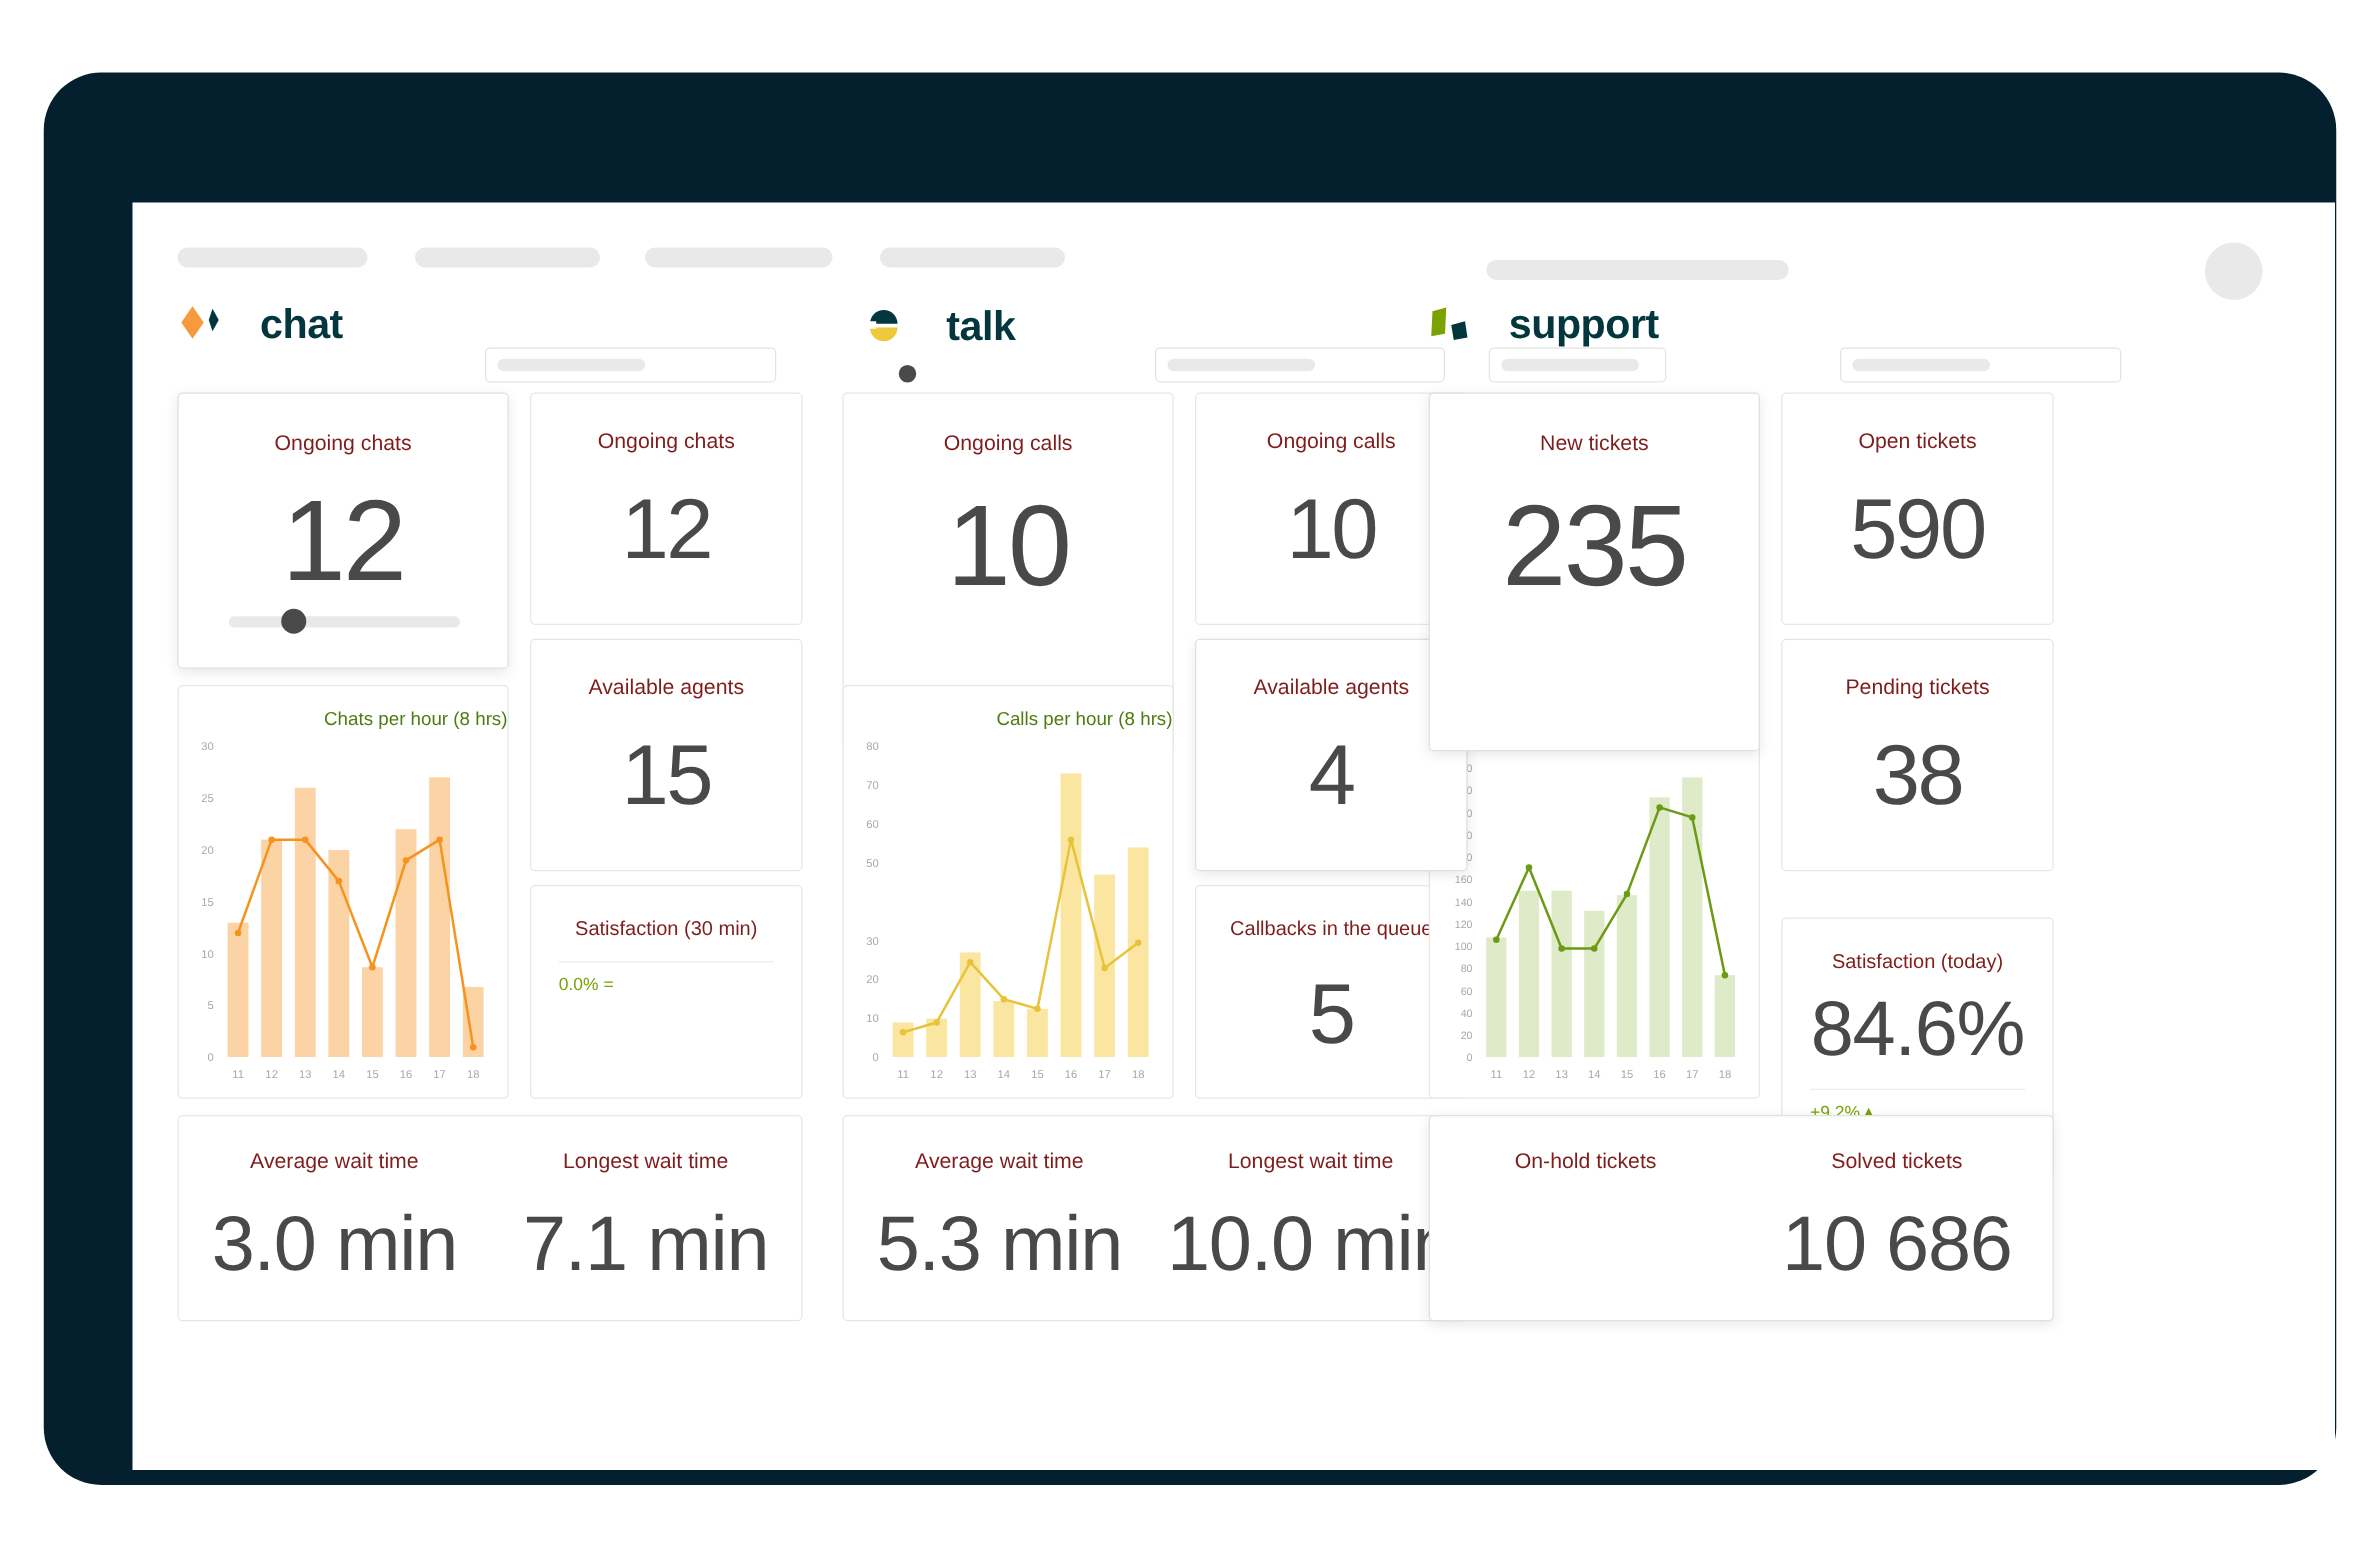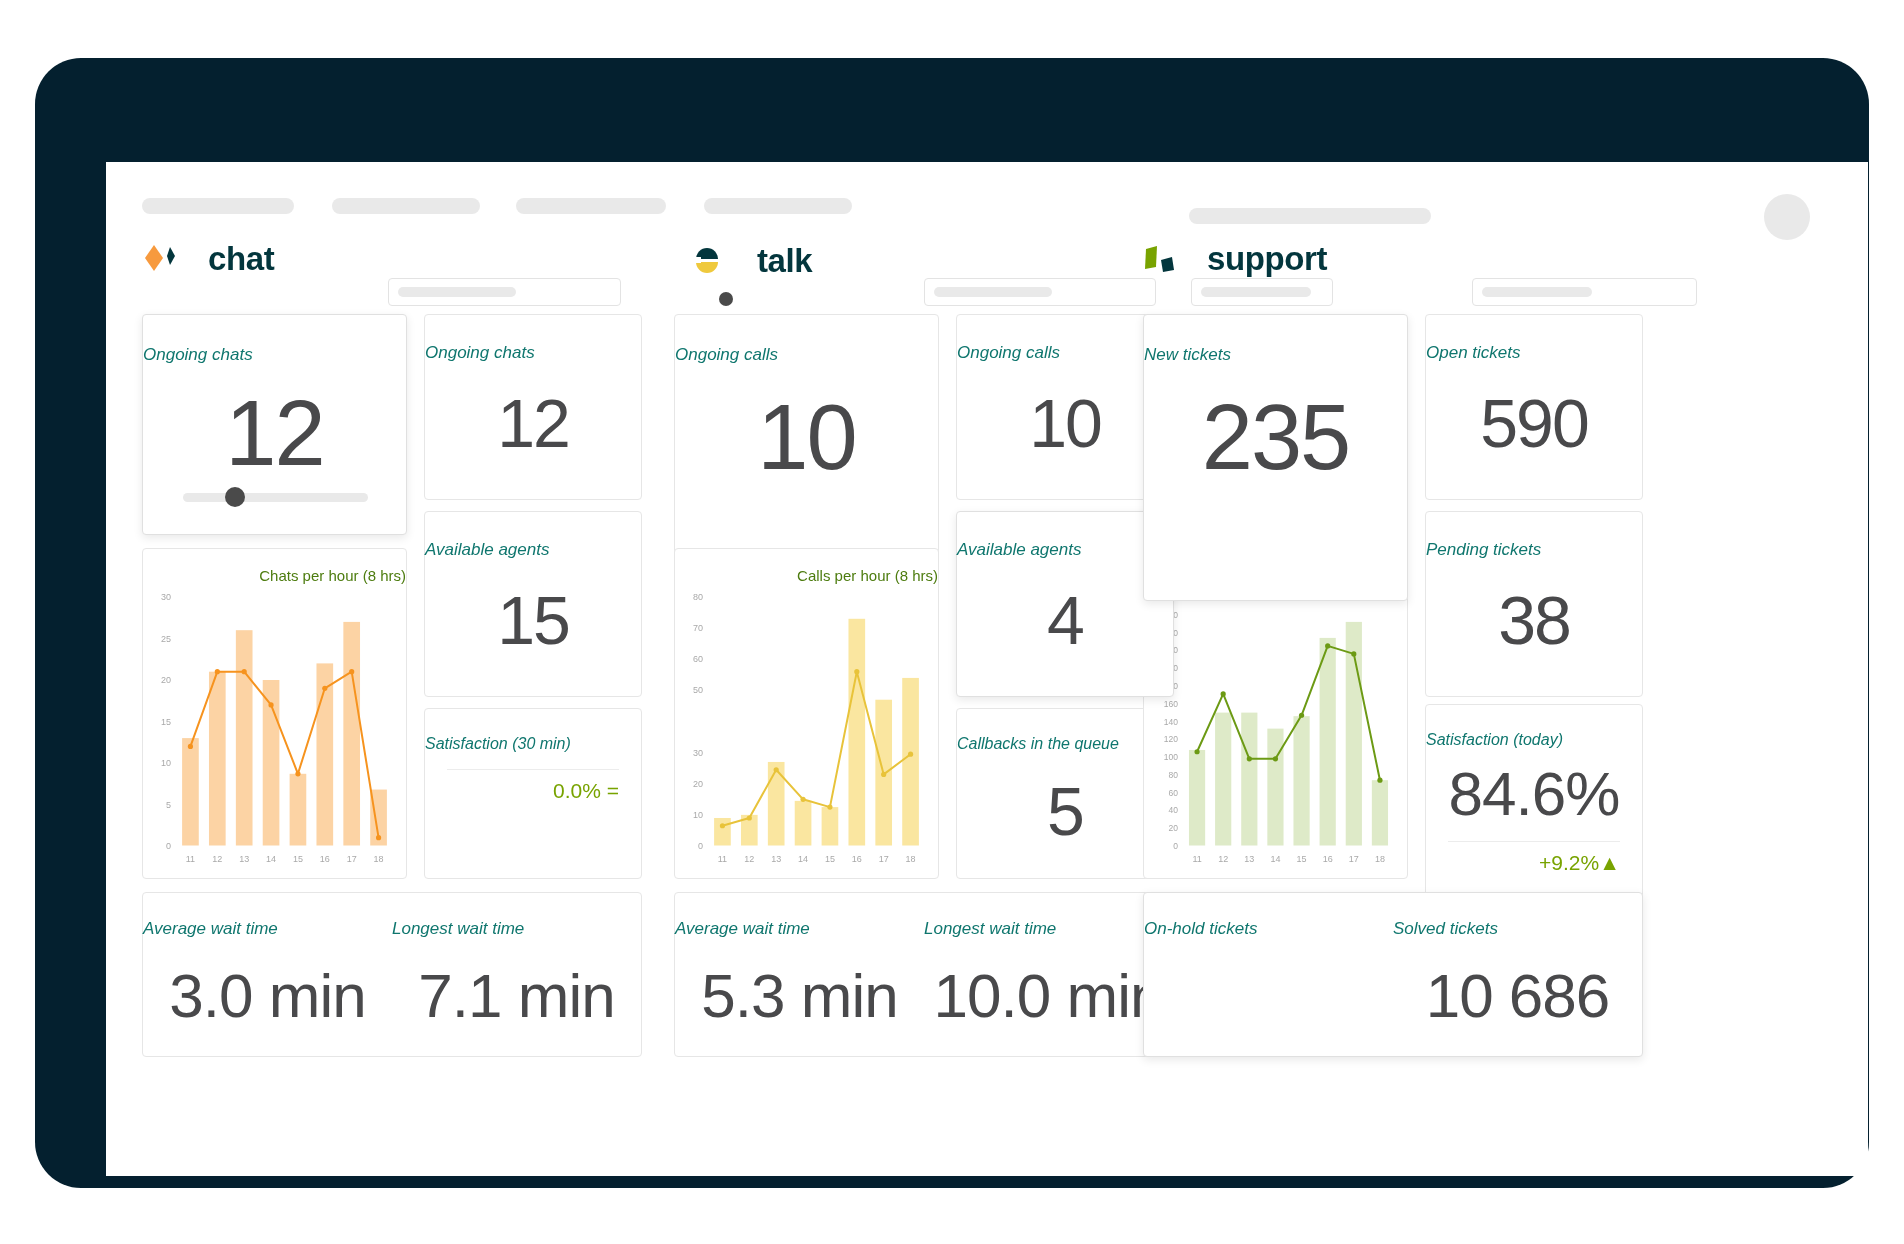--- a/index.html
+++ b/index.html
@@ -92,39 +92,38 @@
     border: 1px solid #e6e6e6;
     border-radius: 4px;
   }
   .card.elev {
     border-color: #e0e0e0;
     box-shadow: 0 3px 10px rgba(0,0,0,0.09);
     z-index: 3;
   }
   .metric-label {
     font-size: 17px;
-    color: #0f766e;
-    text-align: left;
+    color: #7f1d1d;
+    text-align: center;
     font-weight: 400;
-    font-style: italic;
   }
   .metric-value {
     text-align: center;
     color: #49494b;
     font-weight: 300;
     line-height: 1;
     letter-spacing: -2px;
   }
   .v-big   { font-size: 92px; }
   .v-med   { font-size: 68px; }
   .v-sat   { font-size: 62px; letter-spacing: -1px; }
   .v-wait  { font-size: 62px; letter-spacing: -1px; }
   .delta {
-    text-align: right;
-    font-size: 21px;
+    text-align: left;
+    font-size: 14px;
     color: #78a300;
     padding-top: 9px;
     border-top: 1px solid #ececec;
     margin: 0 22px;
   }
   
   .slider-track {
     position: absolute;
     height: 9px;
     border-radius: 5px;
@@ -365,21 +364,21 @@
       <div class="card" style="left:1319px; top:152px; width:218px; height:186px;">
         <div class="metric-label" style="margin-top:28px;">Open tickets</div>
         <div class="metric-value v-med" style="margin-top:26px;">590</div>
       </div>
 
       <div class="card" style="left:1319px; top:349px; width:218px; height:186px;">
         <div class="metric-label" style="margin-top:28px;">Pending tickets</div>
         <div class="metric-value v-med" style="margin-top:26px;">38</div>
       </div>
 
-      <div class="card" style="left:1319px; top:542px; width:218px; height:207px;">
+      <div class="card" style="left:1319px; top:572px; width:218px; height:207px;">
         <div class="metric-label" style="margin-top:26px; font-size:16px;">Satisfaction (today)</div>
         <div class="metric-value v-sat" style="margin-top:14px;">84.6%</div>
         <div class="delta" style="margin-top:16px;">+9.2%▲</div>
       </div>
 
       <div class="card" style="left:1037px; top:386px; width:265px; height:331px;">
         <div class="chart-title">Chats per hour (8 hrs)</div>
         <svg class="chart-svg" id="svg-support-chart" width="265" height="331">
             <text x="34" y="300" text-anchor="end" class="ax-text-sm">0</text>
             <text x="34" y="282.2142857142857" text-anchor="end" class="ax-text-sm">20</text>

